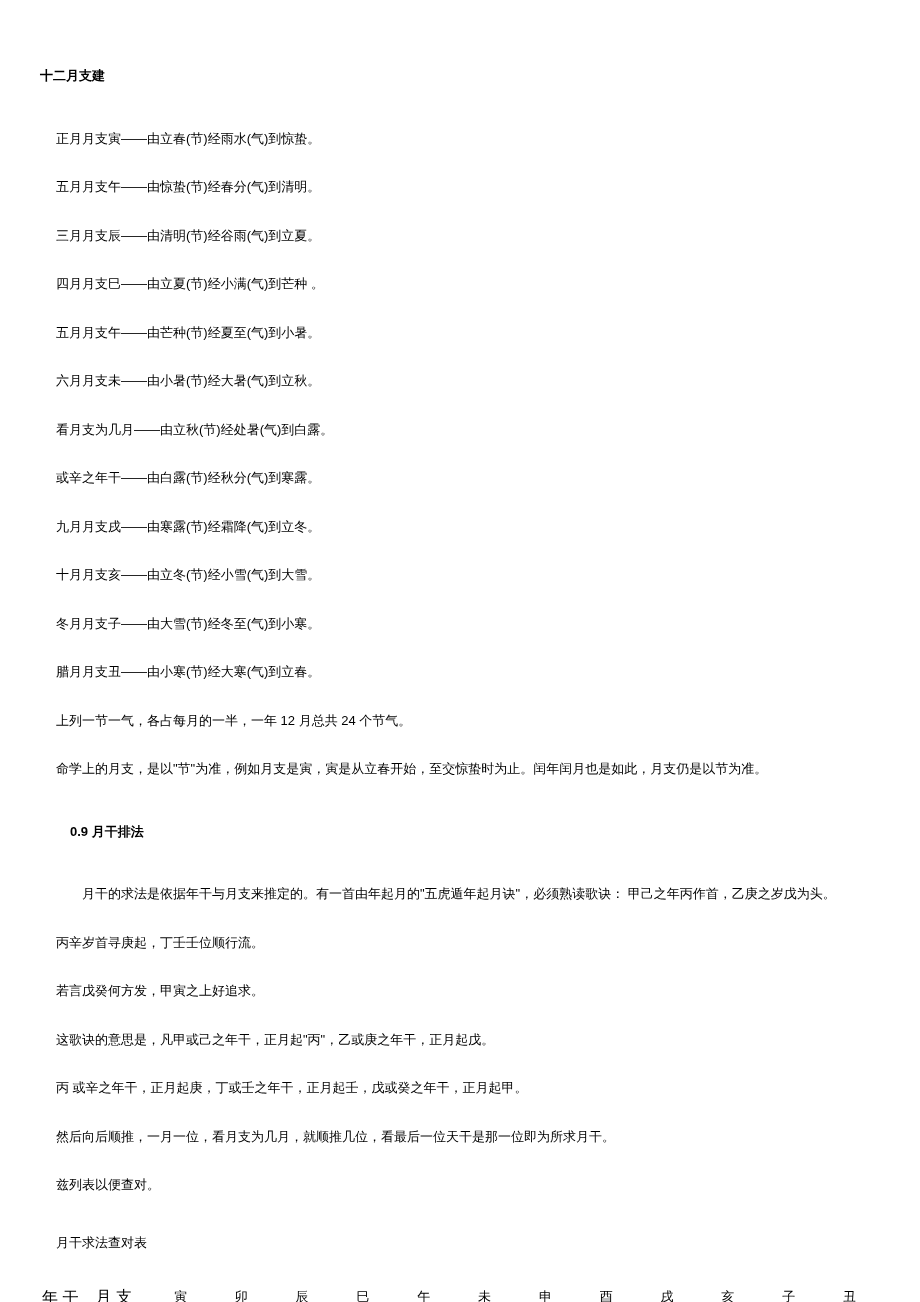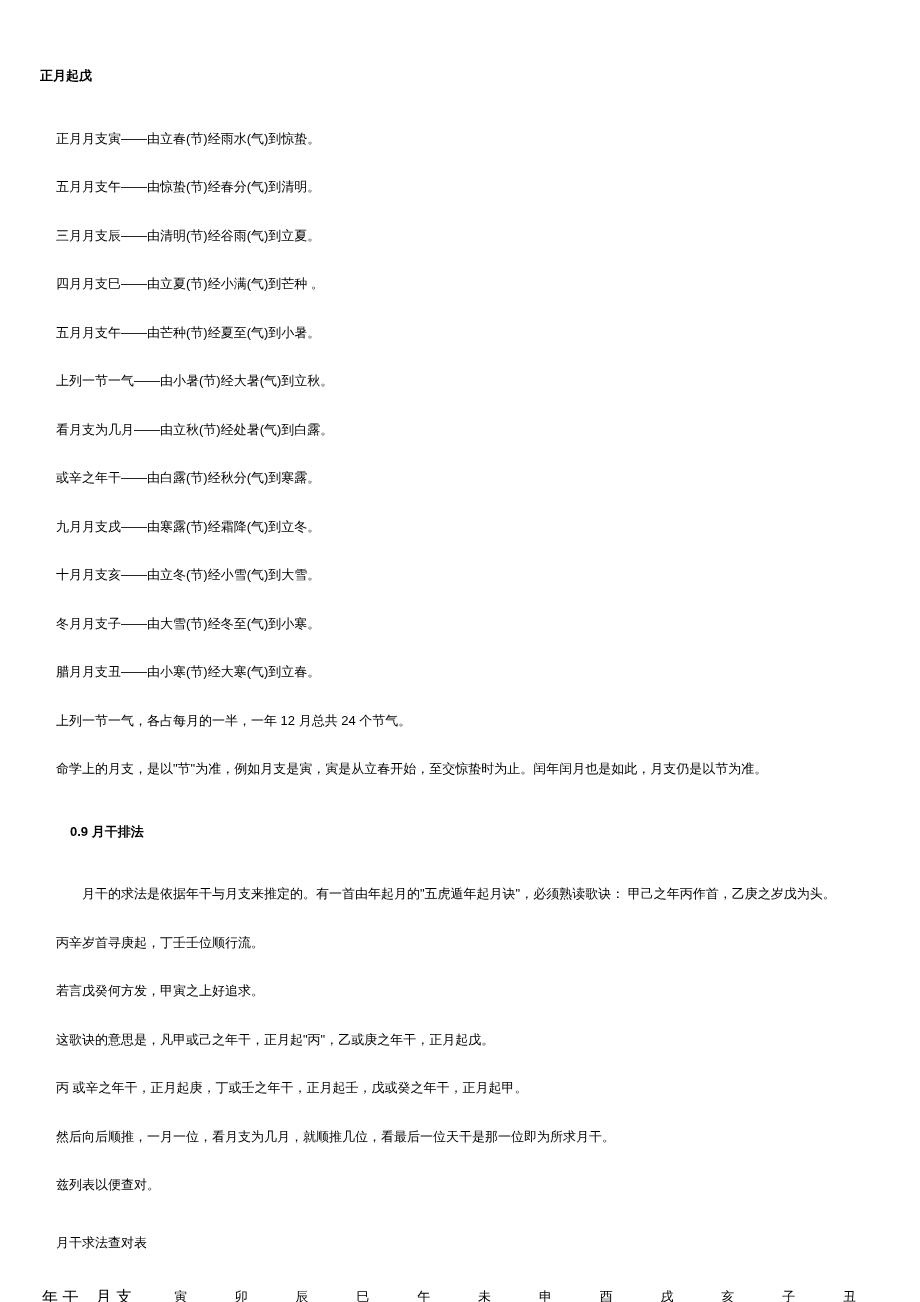--- a/index.html
+++ b/index.html
@@ -56,28 +56,28 @@
   .diag-bot {
     position: absolute;
     bottom: 2px;
     left: 2px;
     font-size: 16px;
   }
 </style>
 </head>
 <body>
 
-<h2>正月起戊</h2>
+<h2>十二月支建</h2>
 
 <p>正月月支寅——由立春(节)经雨水(气)到惊蛰。</p>
 <p>五月月支午——由惊蛰(节)经春分(气)到清明。</p>
 <p>三月月支辰——由清明(节)经谷雨(气)到立夏。</p>
 <p>四月月支巳——由立夏(节)经小满(气)到芒种 。</p>
 <p>五月月支午——由芒种(节)经夏至(气)到小暑。</p>
-<p>上列一节一气——由小暑(节)经大暑(气)到立秋。</p>
+<p>六月月支未——由小暑(节)经大暑(气)到立秋。</p>
 <p>看月支为几月——由立秋(节)经处暑(气)到白露。</p>
 <p>或辛之年干——由白露(节)经秋分(气)到寒露。</p>
 <p>九月月支戌——由寒露(节)经霜降(气)到立冬。</p>
 <p>十月月支亥——由立冬(节)经小雪(气)到大雪。</p>
 <p>冬月月支子——由大雪(节)经冬至(气)到小寒。</p>
 <p>腊月月支丑——由小寒(节)经大寒(气)到立春。</p>
 <p>上列一节一气，各占每月的一半，一年 12 月总共 24 个节气。</p>
 <p>命学上的月支，是以"节"为准，例如月支是寅，寅是从立春开始，至交惊蛰时为止。闰年闰月也是如此，月支仍是以节为准。</p>
 
 <h3>0.9 月干排法</h3>

